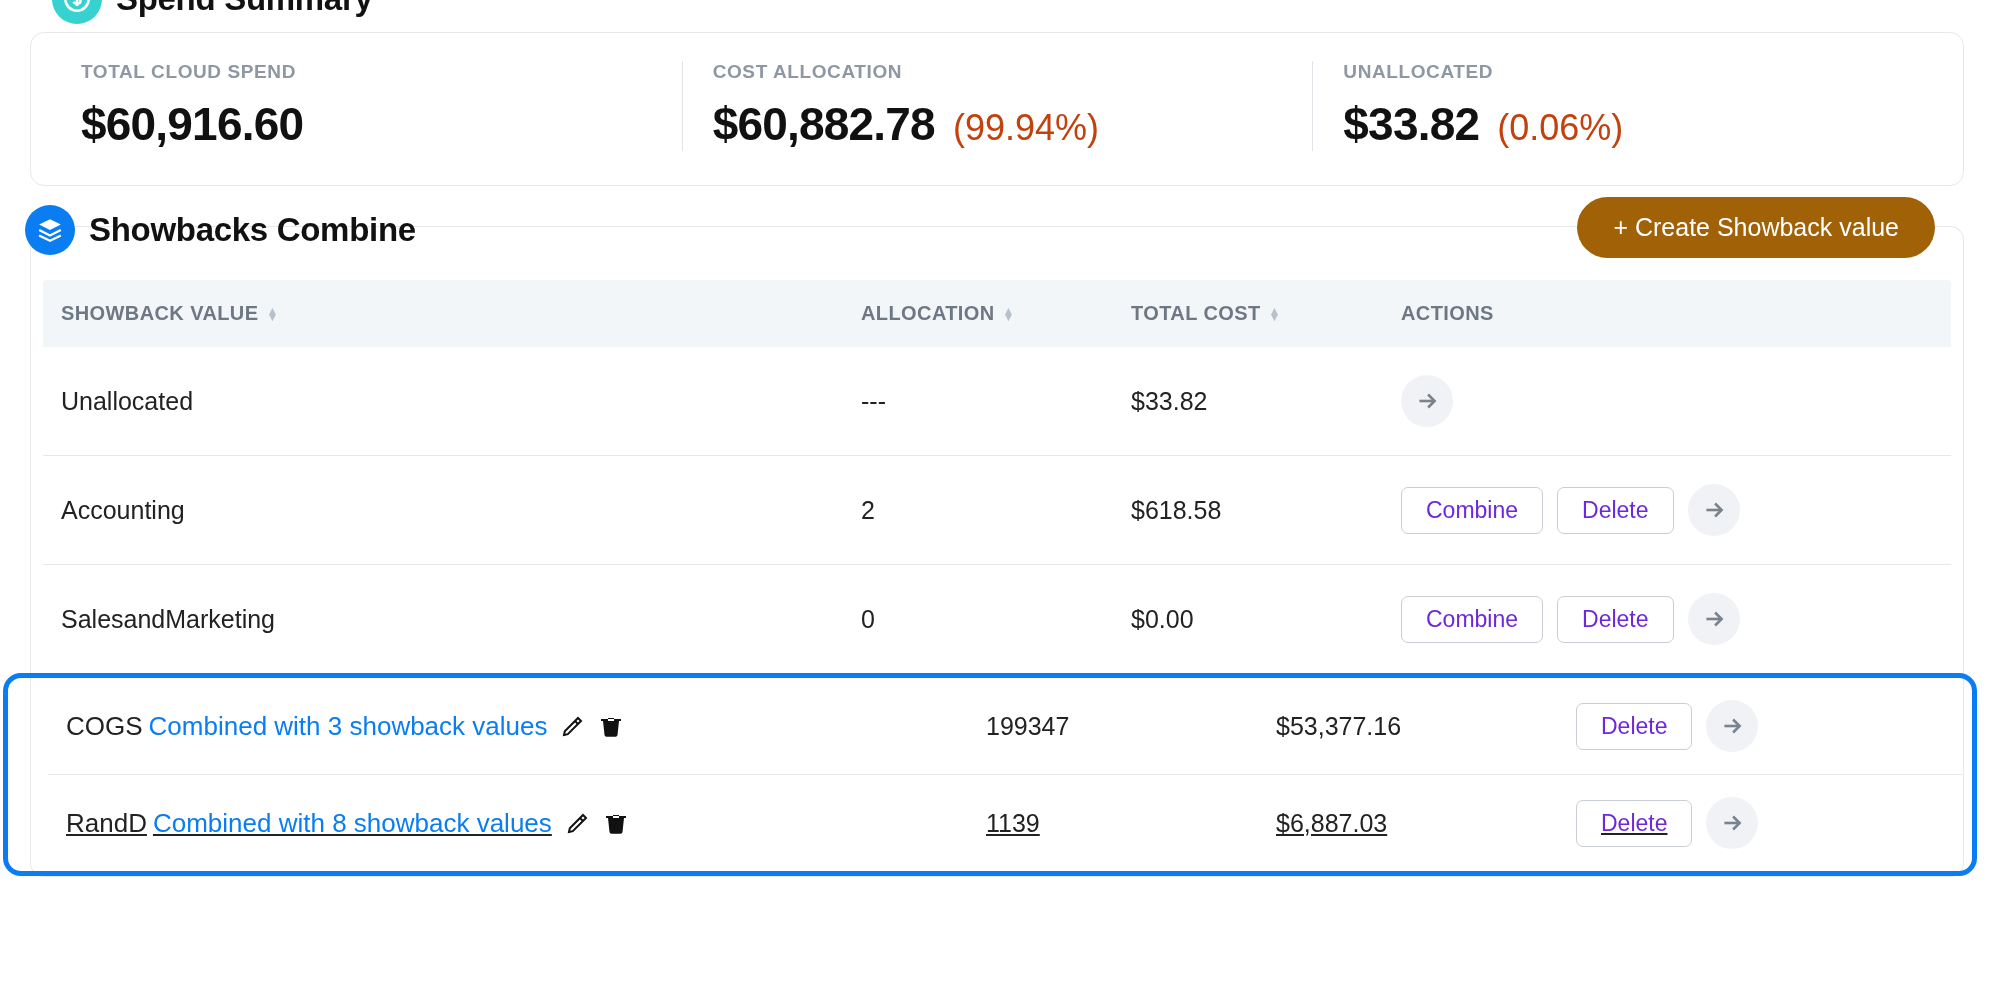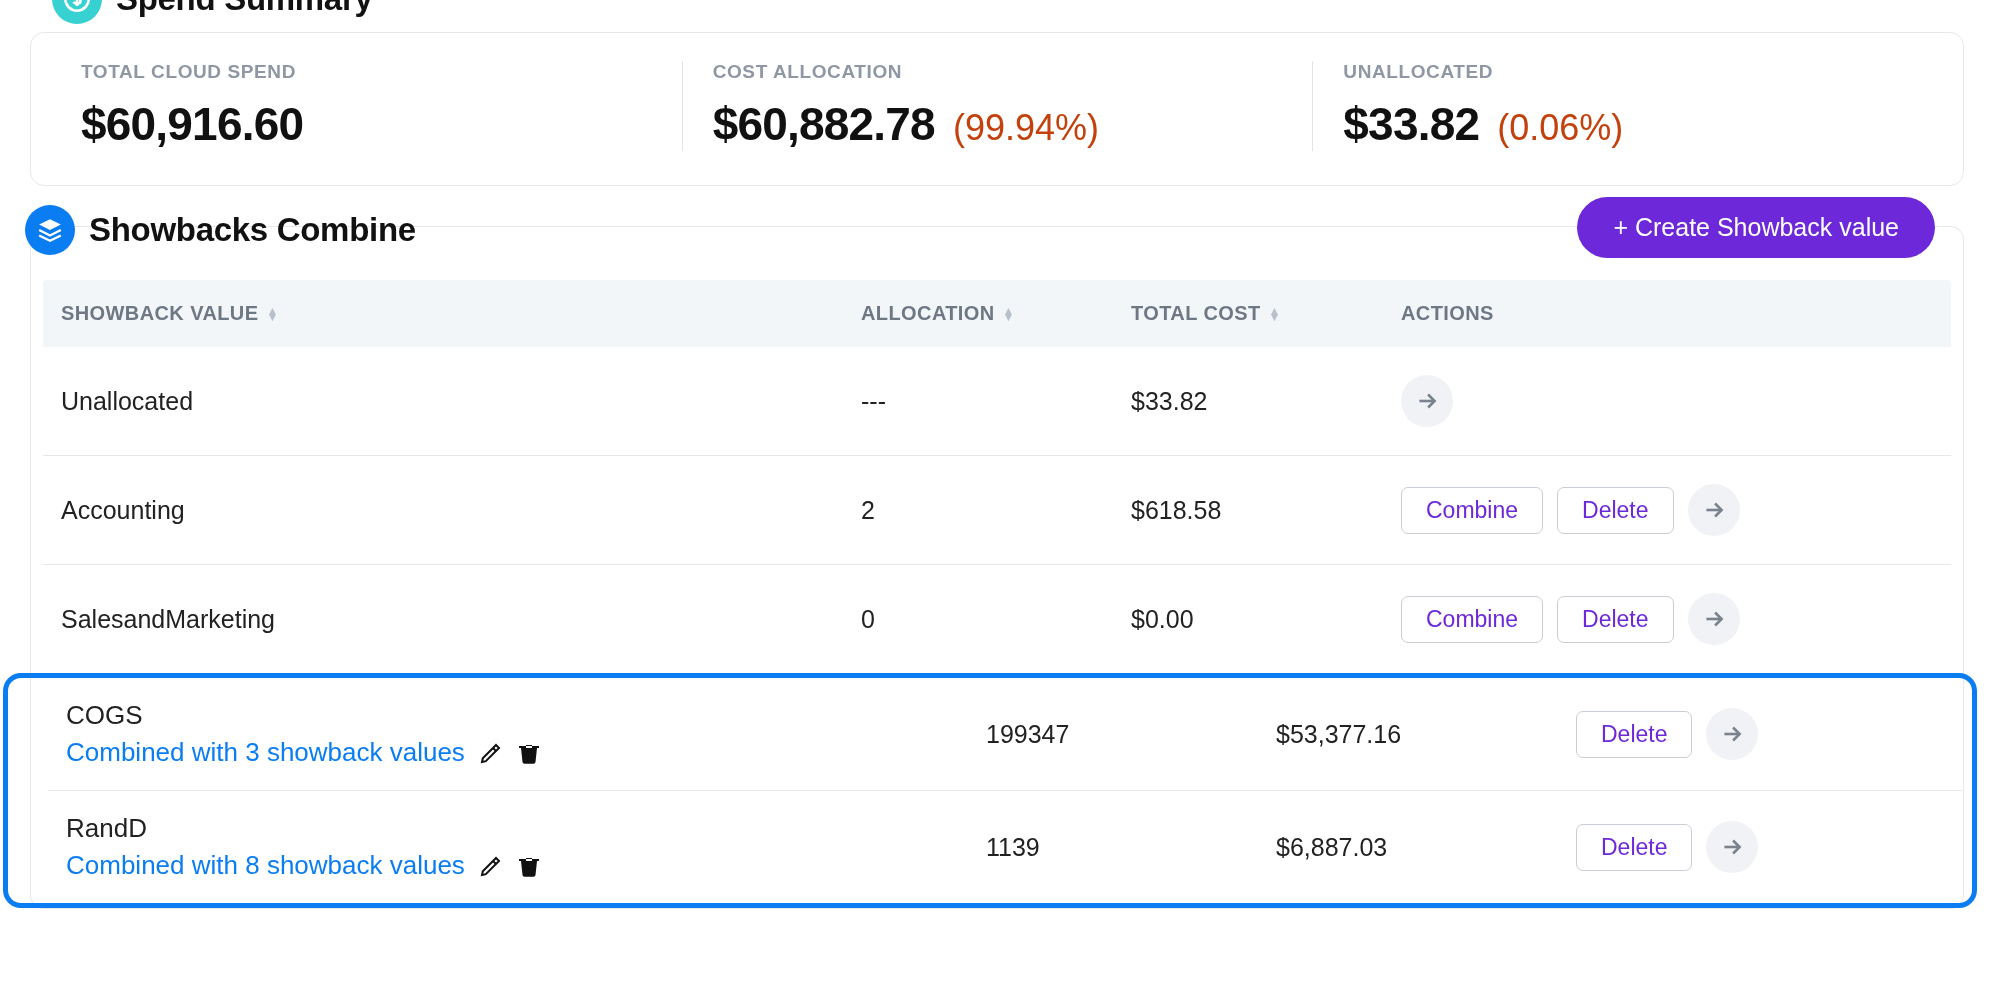--- a/index.html
+++ b/index.html
@@ -105,21 +105,21 @@
     display: flex; align-items: center; justify-content: center;
     color: #fff;
     flex: 0 0 auto;
   }
   .section-header-left h2 {
     font-size: 33px;
     font-weight: 700;
     letter-spacing: -0.3px;
   }
   .create-btn {
-    background: #6d28d9;
+    background: #a16207;
     color: #fff;
     border: none;
     border-radius: 999px;
     font-size: 25px;
     font-weight: 500;
     padding: 16px 36px;
     cursor: pointer;
     margin-top: -30px;
   }
 
@@ -180,25 +180,25 @@
   }
 
   
   .highlight-box {
     border: 5px solid #0a7df2;
     border-radius: 18px;
     margin: 0 -26px 0 -40px;
     padding: 0 10px 0 40px;
   }
   .highlight-box .row { border-bottom: 1px solid #e6e8eb; }
-  .highlight-box .row:last-child { border-bottom: none; }
+  .highlight-box .row:last-child { border-bottom: none; text-decoration: underline; }
   .row.combined { padding: 22px 18px; align-items: center; }
   .row.combined .col-showback {
     display: flex;
-    flex-direction: column;
+    flex-direction: row;
     align-items: flex-start;
     gap: 6px;
   }
   .row.combined .name { font-size: 26px; }
   .row.combined .subtext-row {
     display: flex; align-items: center; gap: 14px;
   }
   .row.combined .subtext {
     color: #0a7df2;
     font-size: 26px;

